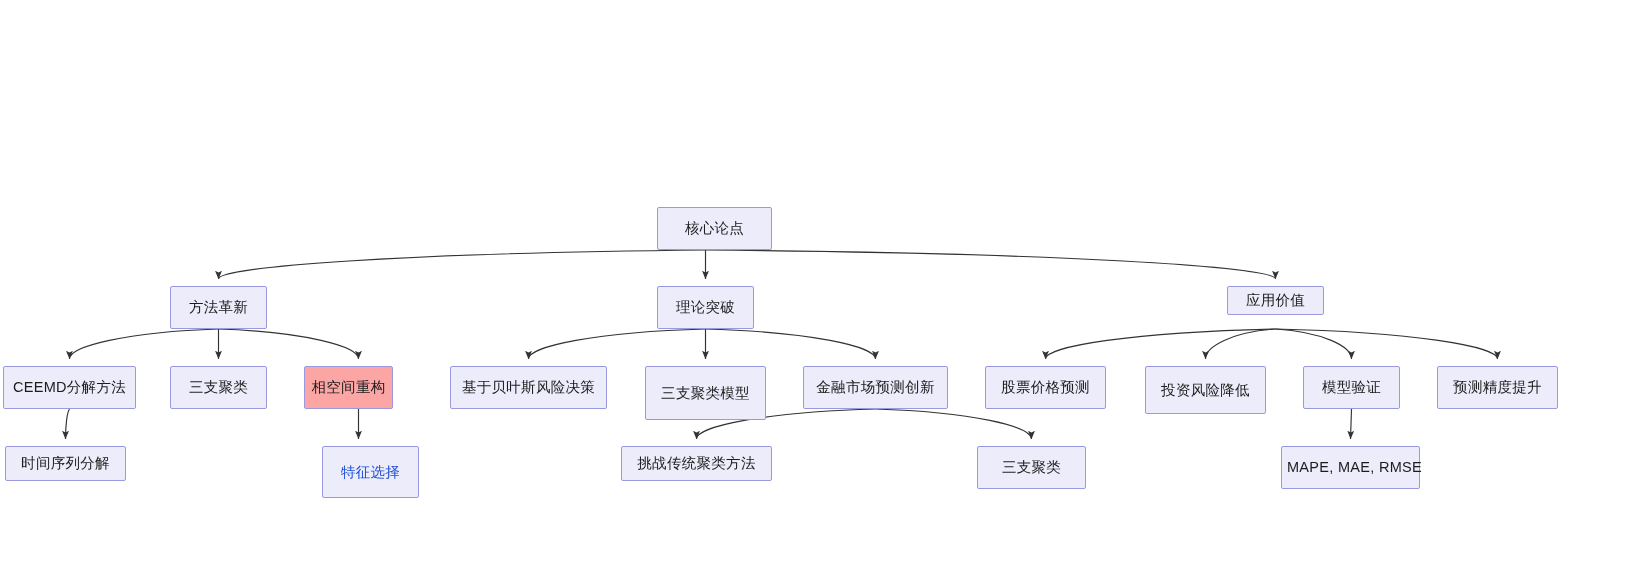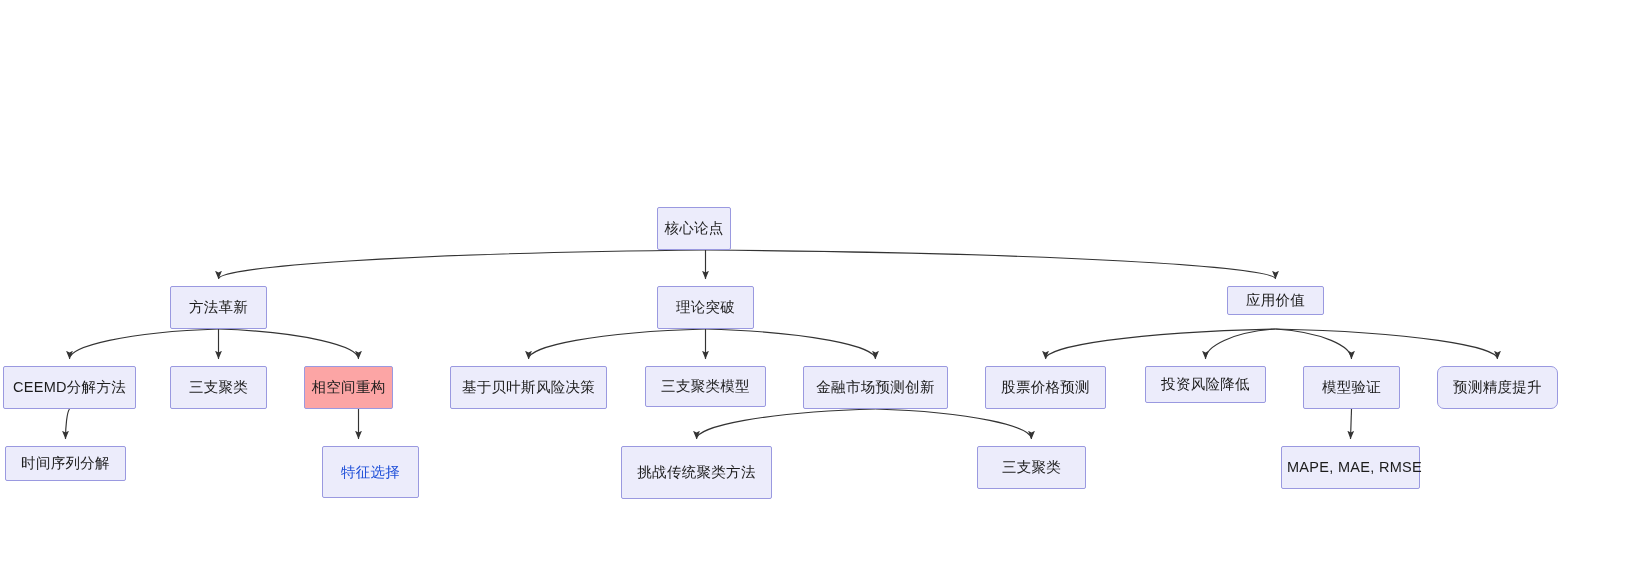--- a/index.html
+++ b/index.html
@@ -68,21 +68,21 @@
         <path d="M1275.5,329 C1322.62,332 1351.5,346.4 1351.5,359" fill="none" stroke="#333333" stroke-width="1.15" marker-end="url(#arrow)"></path>
         <path d="M1275.5,329 C1413.1399999999999,332 1497.5,346.4 1497.5,359" fill="none" stroke="#333333" stroke-width="1.15" marker-end="url(#arrow)"></path>
         <path d="M69.5,409 C67.02,412 65.5,426.4 65.5,439" fill="none" stroke="#333333" stroke-width="1.15" marker-end="url(#arrow)"></path>
         <path d="M358.5,409 L358.5,439" fill="none" stroke="#333333" stroke-width="1.15" marker-end="url(#arrow)"></path>
         <path d="M875.5,409 C764.52,412 696.5,426.4 696.5,439" fill="none" stroke="#333333" stroke-width="1.15" marker-end="url(#arrow)"></path>
         <path d="M875.5,409 C972.22,412 1031.5,426.4 1031.5,439" fill="none" stroke="#333333" stroke-width="1.15" marker-end="url(#arrow)"></path>
         <path d="M1351.5,409 L1350.5,439" fill="none" stroke="#333333" stroke-width="1.15" marker-end="url(#arrow)"></path>
       </g>
   </svg>
   <div id="nodes">
-      <div class="node" style="left: 657px; top: 207px; width: 74px; height: 43px; background: rgb(236, 236, 251); border-color: rgb(154, 153, 224); color: rgb(28, 28, 28); justify-content: center;">
+      <div class="node" style="left: 657px; top: 207px; width: 115px; height: 43px; background: rgb(236, 236, 251); border-color: rgb(154, 153, 224); color: rgb(28, 28, 28); justify-content: center;">
         <span class="node-label">核心论点</span>
       </div>
       <div class="node" style="left: 170px; top: 286px; width: 97px; height: 43px; background: rgb(236, 236, 251); border-color: rgb(154, 153, 224); color: rgb(28, 28, 28);">
         <span class="node-label">方法革新</span>
       </div>
       <div class="node" style="left: 657px; top: 286px; width: 97px; height: 43px; background: rgb(236, 236, 251); border-color: rgb(154, 153, 224); color: rgb(28, 28, 28);">
         <span class="node-label">理论突破</span>
       </div>
       <div class="node" style="left: 1227px; top: 286px; width: 97px; height: 29px; background: rgb(236, 236, 251); border-color: rgb(154, 153, 224); color: rgb(28, 28, 28);">
         <span class="node-label">应用价值</span>
@@ -92,45 +92,45 @@
       </div>
       <div class="node" style="left: 170px; top: 366px; width: 97px; height: 43px; background: rgb(236, 236, 251); border-color: rgb(154, 153, 224); color: rgb(28, 28, 28);">
         <span class="node-label">三支聚类</span>
       </div>
       <div class="node" style="left: 304px; top: 366px; width: 89px; height: 43px; background: #fca5a5; border-color: rgb(154, 153, 224); color: rgb(28, 28, 28); justify-content: center;">
         <span class="node-label">相空间重构</span>
       </div>
       <div class="node" style="left: 450px; top: 366px; width: 157px; height: 43px; background: rgb(236, 236, 251); border-color: rgb(154, 153, 224); color: rgb(28, 28, 28);">
         <span class="node-label">基于贝叶斯风险决策</span>
       </div>
-      <div class="node" style="left: 645px; top: 366px; width: 121px; height: 41px; background: rgb(236, 236, 251); border-color: rgb(154, 153, 224); color: rgb(28, 28, 28); font-family: Liberation Serif, serif;">
+      <div class="node" style="left: 645px; top: 366px; width: 121px; height: 54px; background: rgb(236, 236, 251); border-color: rgb(154, 153, 224); color: rgb(28, 28, 28); font-family: Liberation Serif, serif;">
         <span class="node-label">三支聚类模型</span>
       </div>
       <div class="node" style="left: 803px; top: 366px; width: 145px; height: 43px; background: rgb(236, 236, 251); border-color: rgb(154, 153, 224); color: rgb(28, 28, 28);">
         <span class="node-label">金融市场预测创新</span>
       </div>
       <div class="node" style="left: 985px; top: 366px; width: 121px; height: 43px; background: rgb(236, 236, 251); border-color: rgb(154, 153, 224); color: rgb(28, 28, 28);">
         <span class="node-label">股票价格预测</span>
       </div>
-      <div class="node" style="left: 1145px; top: 366px; width: 121px; height: 37px; background: rgb(236, 236, 251); border-color: rgb(154, 153, 224); color: rgb(28, 28, 28);">
+      <div class="node" style="left: 1145px; top: 366px; width: 121px; height: 48px; background: rgb(236, 236, 251); border-color: rgb(154, 153, 224); color: rgb(28, 28, 28);">
         <span class="node-label">投资风险降低</span>
       </div>
       <div class="node" style="left: 1303px; top: 366px; width: 97px; height: 43px; background: rgb(236, 236, 251); border-color: rgb(154, 153, 224); color: rgb(28, 28, 28);">
         <span class="node-label">模型验证</span>
       </div>
-      <div class="node" style="left: 1437px; top: 366px; width: 121px; height: 43px; background: rgb(236, 236, 251); border-color: rgb(154, 153, 224); color: rgb(28, 28, 28); border-radius: 7px;">
+      <div class="node" style="left: 1437px; top: 366px; width: 121px; height: 43px; background: rgb(236, 236, 251); border-color: rgb(154, 153, 224); color: rgb(28, 28, 28);">
         <span class="node-label">预测精度提升</span>
       </div>
       <div class="node" style="left: 5px; top: 446px; width: 121px; height: 35px; background: rgb(236, 236, 251); border-color: rgb(154, 153, 224); color: rgb(28, 28, 28);">
         <span class="node-label">时间序列分解</span>
       </div>
       <div class="node" style="left: 322px; top: 446px; width: 97px; height: 52px; background: rgb(236, 236, 251); border-color: rgb(154, 153, 224); color: #1d4ed8;">
         <span class="node-label">特征选择</span>
       </div>
-      <div class="node" style="left: 621px; top: 446px; width: 151px; height: 53px; background: rgb(236, 236, 251); border-color: rgb(154, 153, 224); color: rgb(28, 28, 28);">
+      <div class="node" style="left: 621px; top: 446px; width: 151px; height: 35px; background: rgb(236, 236, 251); border-color: rgb(154, 153, 224); color: rgb(28, 28, 28);">
         <span class="node-label">挑战传统聚类方法</span>
       </div>
       <div class="node" style="left: 977px; top: 446px; width: 109px; height: 43px; background: rgb(236, 236, 251); border-color: rgb(154, 153, 224); color: rgb(28, 28, 28);">
         <span class="node-label">三支聚类</span>
       </div>
       <div class="node" style="left: 1281px; top: 446px; width: 139px; height: 43px; background: rgb(236, 236, 251); border-color: rgb(154, 153, 224); color: rgb(28, 28, 28); padding-left: 8px;">
         <span class="node-label">MAPE, MAE, RMSE</span>
       </div>
     </div>
 </div>

